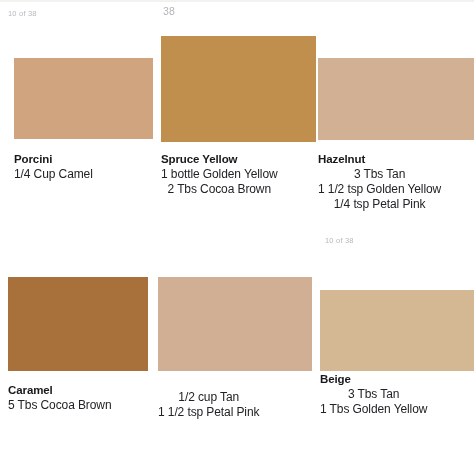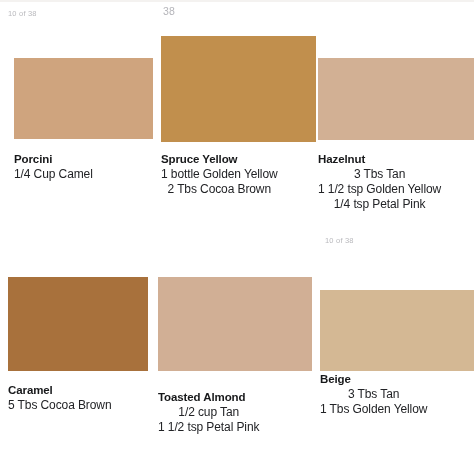--- a/index.html
+++ b/index.html
@@ -117,21 +117,20 @@
         <div class="swatch" style="background: rgb(168, 113, 60);"></div>
       </div>
       <div class="card-body" style="left: 8px; top: 383px;">
         <div class="card-title">Caramel</div>
         <div class="card-line">5 Tbs Cocoa Brown</div>
       </div>
       <div class="card" style="left: 158px; top: 277px; width: 154px; height: 94px;">
         <div class="swatch" style="background: rgb(209, 175, 149);"></div>
       </div>
       <div class="card-body" style="left: 158px; top: 390px;">
-        <div class="card-title">Toasted Almond</div>
         <div class="card-line">1/2 cup Tan</div>
         <div class="card-line">1 1/2 tsp Petal Pink</div>
       </div>
       <div class="card" style="left: 320px; top: 290px; width: 154px; height: 81px;">
         <div class="swatch" style="background: rgb(212, 184, 148);"></div>
       </div>
       <div class="card-body" style="left: 320px; top: 372px;">
         <div class="card-title">Beige</div>
         <div class="card-line">3 Tbs Tan</div>
         <div class="card-line">1 Tbs Golden Yellow</div>

